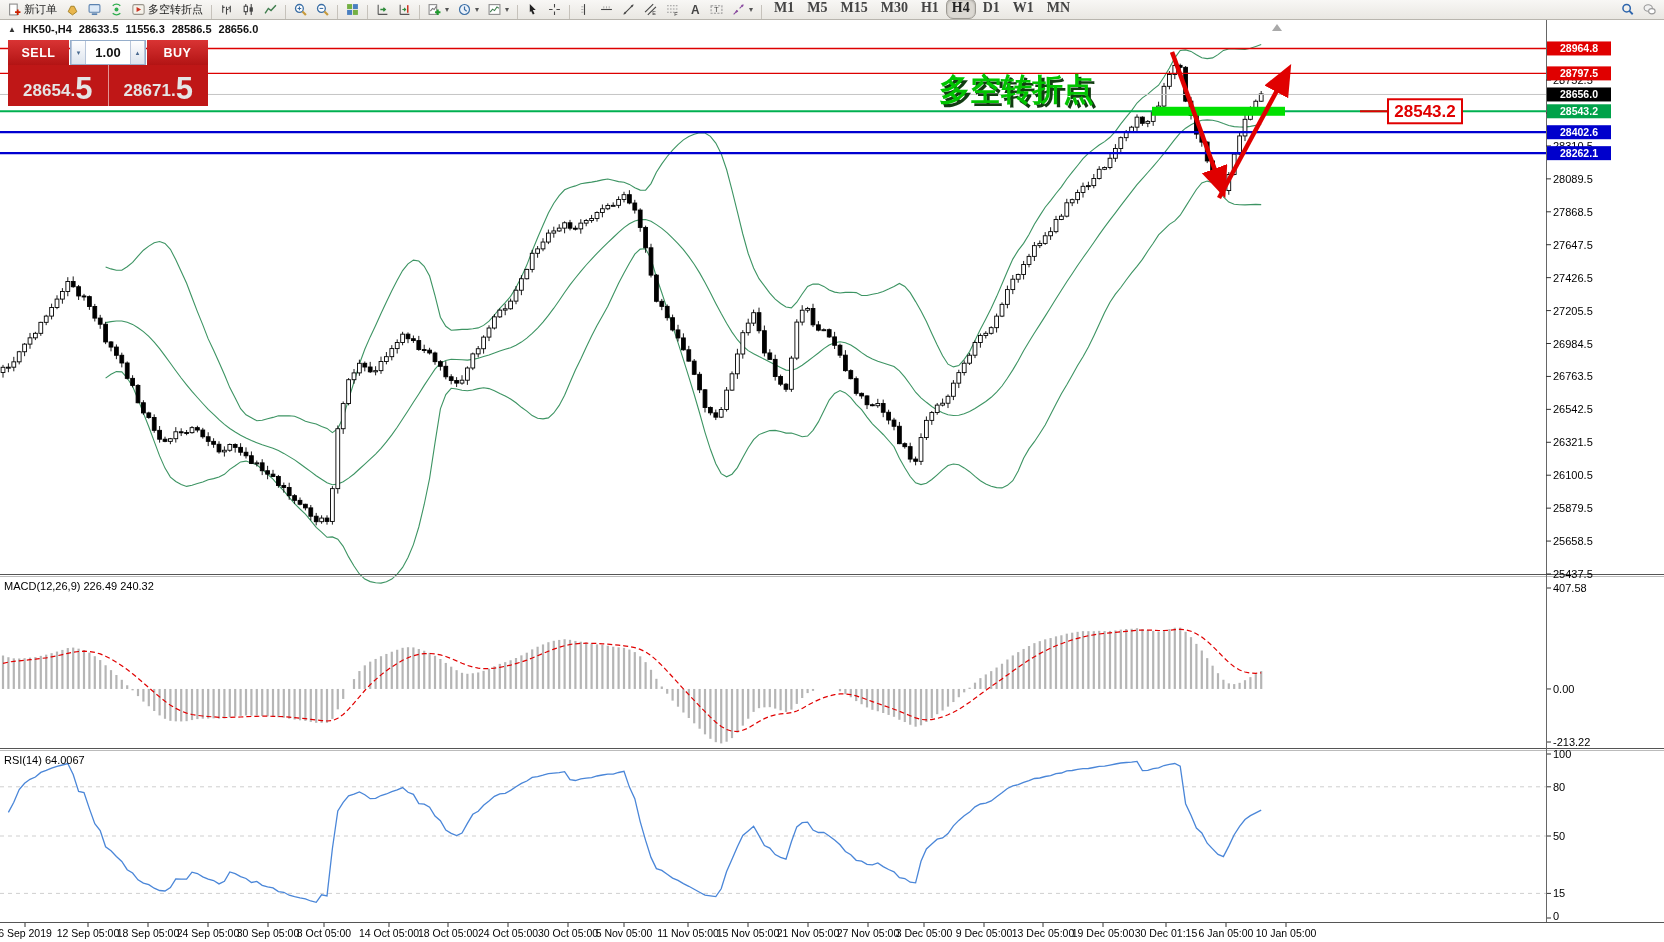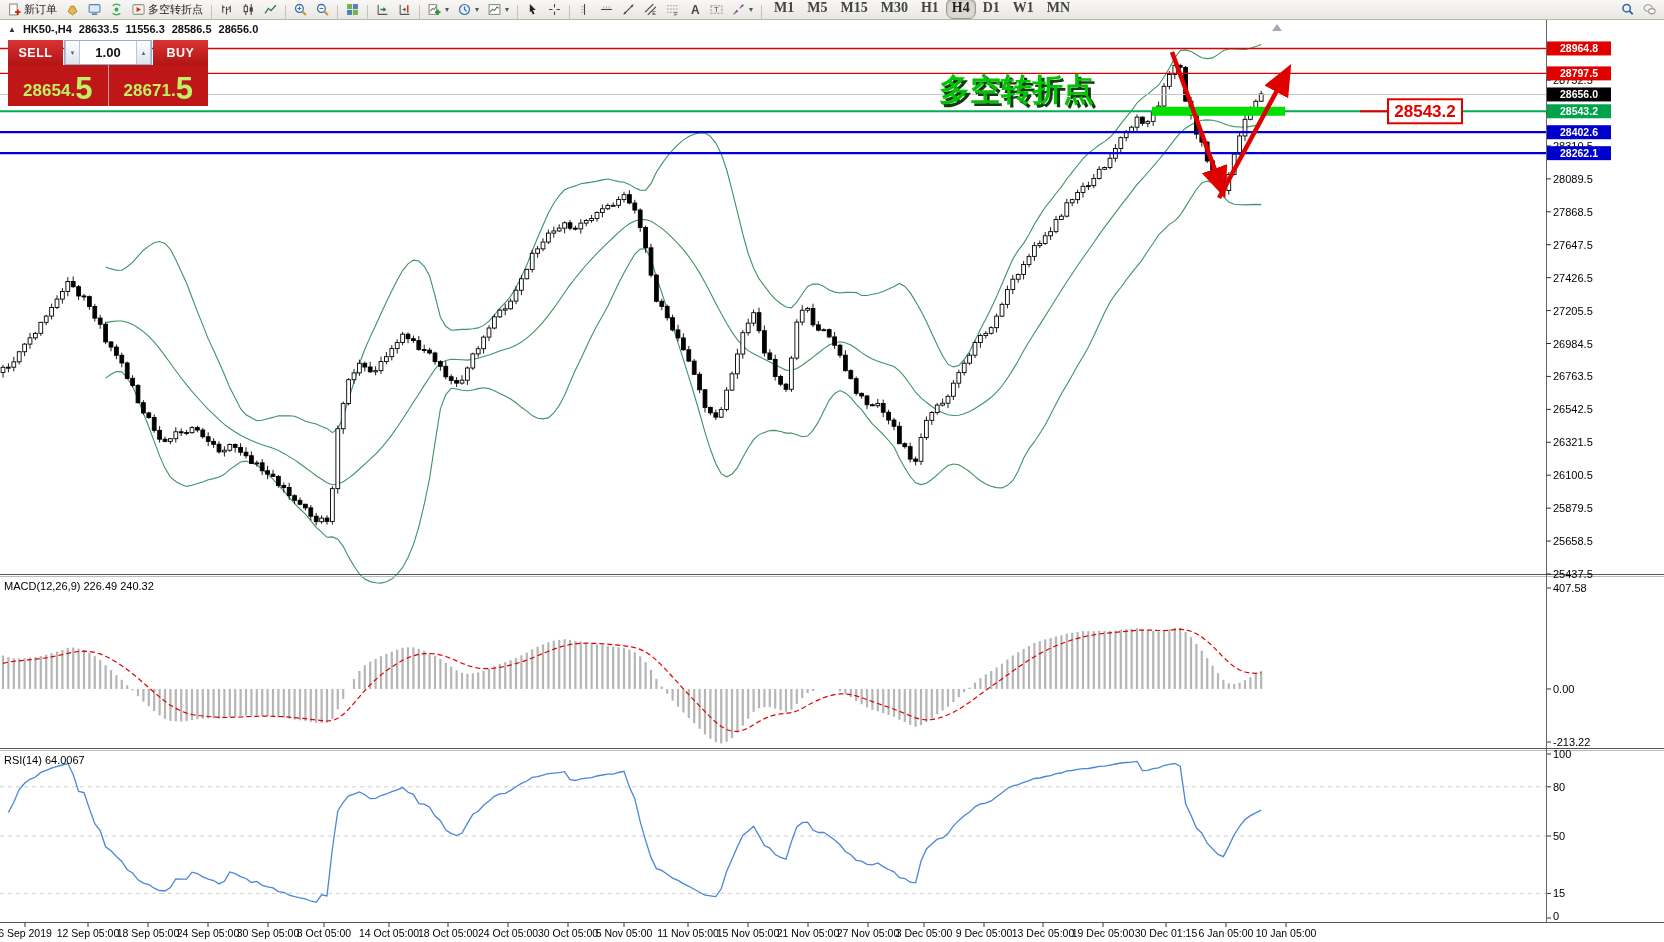--- a/index.html
+++ b/index.html
@@ -17,26 +17,26 @@
   .tf{font-size:14px;font-weight:bold;color:#444;padding:1px 5px 2px 5px;border:1px solid transparent;border-radius:2px;font-family:Liberation Serif, serif;}
   .tf.active{background:#dbd8d2;border-color:#9d9a93;box-shadow:inset 0 1px 2px rgba(0,0,0,.25);color:#222;border-radius:7px;}
   .spacer{flex:1;}
   .ohlc{position:absolute;left:8px;top:23px;font-size:11px;font-weight:bold;color:#111;z-index:5;
     display:flex;gap:7px;align-items:center;}
   .ohlc .tri{font-size:8px;color:#333;}
   .ocp{position:absolute;left:8px;top:40px;width:200px;z-index:5;}
   .ocp-top{display:flex;height:25px;}
   .sell-btn,.buy-btn{flex:1;background:linear-gradient(#d93434,#b31414);color:#fff;font-size:12.5px;font-weight:bold;
     display:flex;align-items:center;justify-content:center;letter-spacing:.5px;}
-  .vol{width:88px;background:#fff;border:1px solid #96aecb;display:flex;box-sizing:border-box;margin:0 1px;}
+  .vol{width:76px;background:#fff;border:1px solid #96aecb;display:flex;box-sizing:border-box;margin:0 1px;}
   .vol-btn{width:15px;background:linear-gradient(#fefefe,#dde4ee);border:0;border-left:1px solid #b9c6da;border-right:1px solid #b9c6da;
     color:#4a6a90;font-size:7px;display:flex;align-items:center;justify-content:center;padding:0;}
   .vol-input{flex:1;border:0;outline:none;text-align:center;font-size:13px;font-weight:bold;color:#111;min-width:0;
     font-family:"Liberation Sans",sans-serif;}
-  .ocp-bottom{display:flex;height:41px;background:#bf1717;color:#bef264;text-align:right;}
+  .ocp-bottom{display:flex;height:41px;background:#bf1717;color:#e5e5e5;text-align:right;}
   .half{flex:1;display:flex;align-items:flex-end;justify-content:center;padding-bottom:4px;}
   .half.sellp{border-right:1px solid rgba(255,255,255,.55);}
   .pp{font-size:17px;font-weight:bold;line-height:1;padding-bottom:3px;}
   .dot{font-size:17px;font-weight:bold;line-height:1;padding-bottom:3px;}
   .pb{font-size:31px;font-weight:bold;line-height:.85;}
 </style>
 </head>
 <body>
 
 <div class="app">

